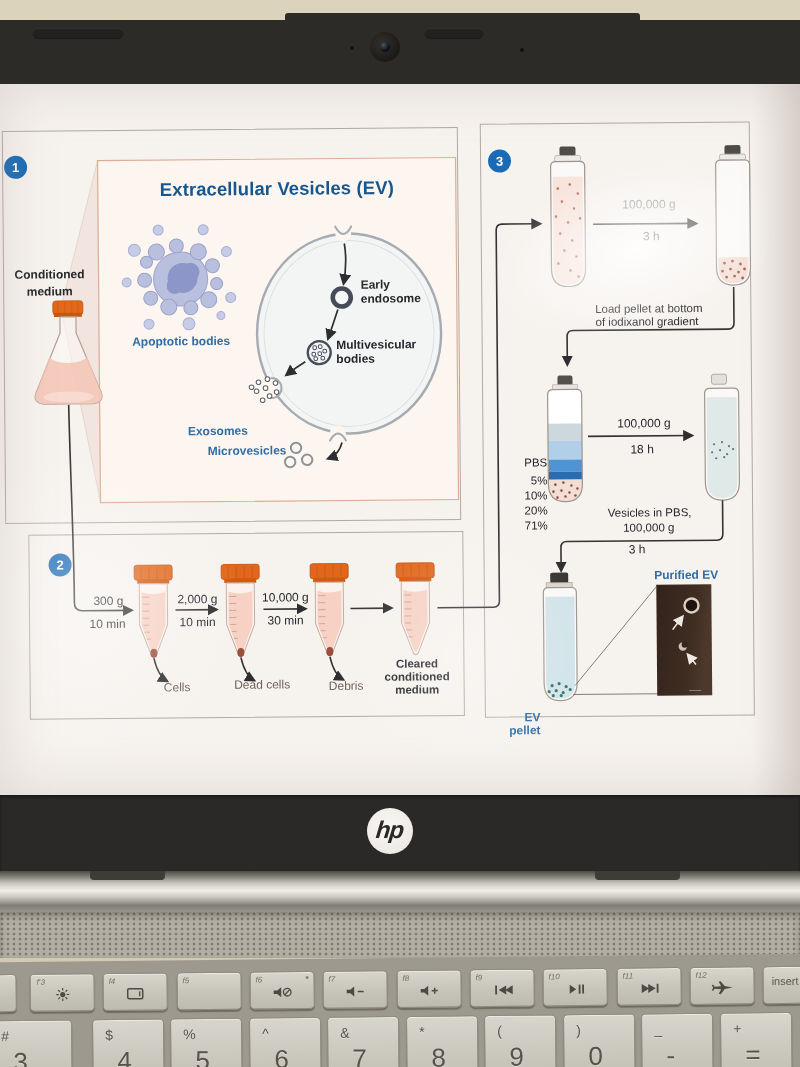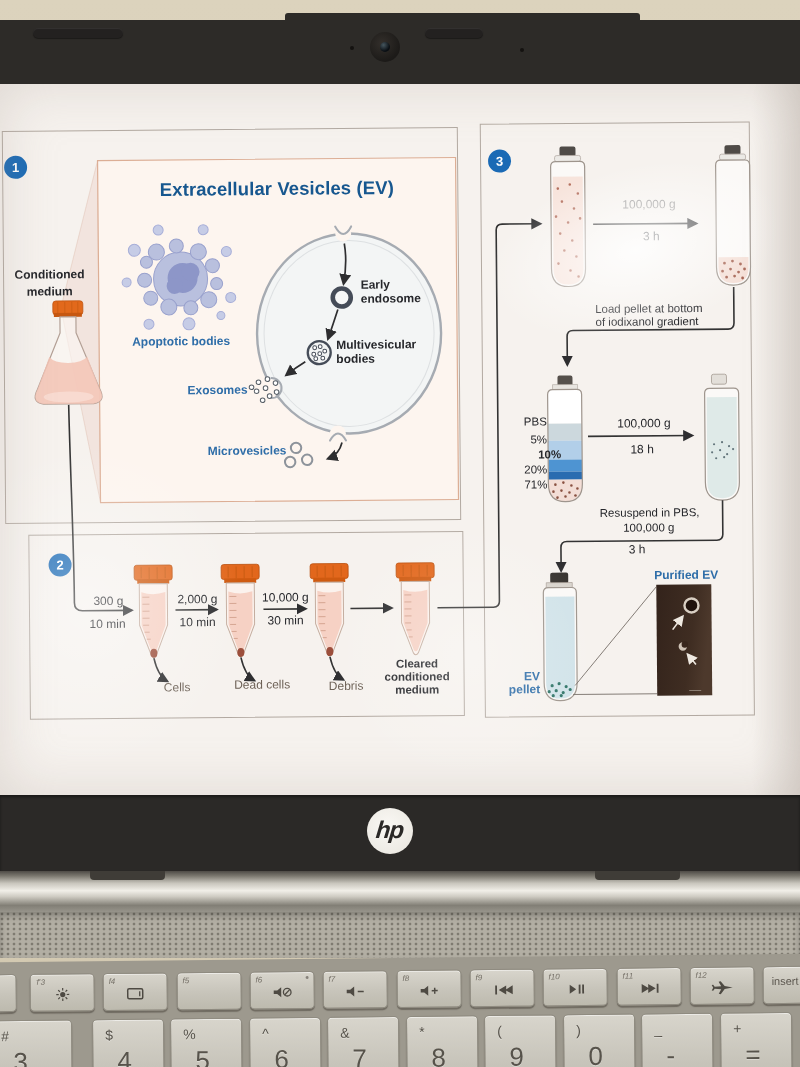--- a/index.html
+++ b/index.html
@@ -48,21 +48,21 @@
   .screen .vign{position:absolute;inset:0;box-shadow:inset 0 0 55px rgba(168,156,146,.3);pointer-events:none;}
   .screen .edge-r{position:absolute;right:0;top:0;width:48px;height:100%;
       background:linear-gradient(90deg,rgba(190,182,175,0),rgba(185,176,168,.38));}
   .diagram{position:absolute;left:0;top:16px;width:800px;height:695px;transform:rotate(-0.5deg);transform-origin:400px 340px;}
   .lb{position:absolute;transform:translate(-50%,-50%);font-size:12px;color:#26272b;white-space:nowrap;line-height:1.1;}
   .b{font-weight:bold;}
   .blue{color:#2e6da8;}
   .gray{color:#6d6156;}
   .sm{font-size:11.5px;}
   .la{transform:translate(0,-50%);}
-  .ra{transform:translate(-100%,-50%);}
+  .ra{transform:translate(-100%,-50%);margin-top:41px;}
   .title{font-size:18.5px;font-weight:bold;color:#17578f;letter-spacing:.1px;}
   .fade{opacity:.45;}
   .badge{position:absolute;width:23px;height:23px;border-radius:50%;background:#1a6ab5;color:#fff;
       font-weight:bold;font-size:13px;display:flex;align-items:center;justify-content:center;
       transform:translate(-50%,-50%);}
   .glare{position:absolute;pointer-events:none;}
   .g1{left:488px;top:68px;width:300px;height:168px;transform:rotate(-14deg);
       background:radial-gradient(closest-side,rgba(255,255,255,.85),rgba(255,255,255,0));}
   .g2{left:-70px;top:340px;width:310px;height:330px;
       background:radial-gradient(closest-side,rgba(255,255,255,.4),rgba(255,255,255,0));}
@@ -384,26 +384,26 @@
       <div class="lb b sm" style="left:415px;top:577px;">conditioned</div>
       <div class="lb b sm" style="left:415px;top:590px;">medium</div>
 
       
       <div class="lb fade" style="left:651px;top:107px;">100,000 g</div>
       <div class="lb" style="left:653px;top:139px;">3 h</div>
       <div class="lb sm" style="left:650px;top:211px;">Load pellet at bottom</div>
       <div class="lb sm" style="left:648px;top:224px;">of iodixanol gradient</div>
       <div class="lb sm ra" style="left:547px;top:323px;">PBS</div>
       <div class="lb sm ra" style="left:547px;top:341px;">5%</div>
-      <div class="lb sm ra" style="left:561px;top:356px;font-weight:bold;">10%</div>
+      <div class="lb sm ra" style="left:547px;top:356px;">10%</div>
       <div class="lb sm ra" style="left:547px;top:371px;">20%</div>
       <div class="lb sm ra" style="left:547px;top:386px;">71%</div>
       <div class="lb" style="left:644px;top:326px;">100,000 g</div>
       <div class="lb" style="left:642px;top:352px;">18 h</div>
-      <div class="lb sm" style="left:649px;top:415px;">Resuspend in PBS,</div>
+      <div class="lb sm" style="left:649px;top:415px;">Vesicles in PBS,</div>
       <div class="lb sm" style="left:648px;top:430px;">100,000 g</div>
       <div class="lb" style="left:636px;top:452px;">3 h</div>
       <div class="lb b blue ra" style="left:538px;top:578px;">EV</div>
       <div class="lb b blue ra" style="left:538px;top:591px;">pellet</div>
       <div class="lb b blue" style="left:685px;top:478px;">Purified EV</div>
 
       
       <div class="glare g1"></div>
       <div class="glare g2"></div>
       <div class="glare g3"></div>

